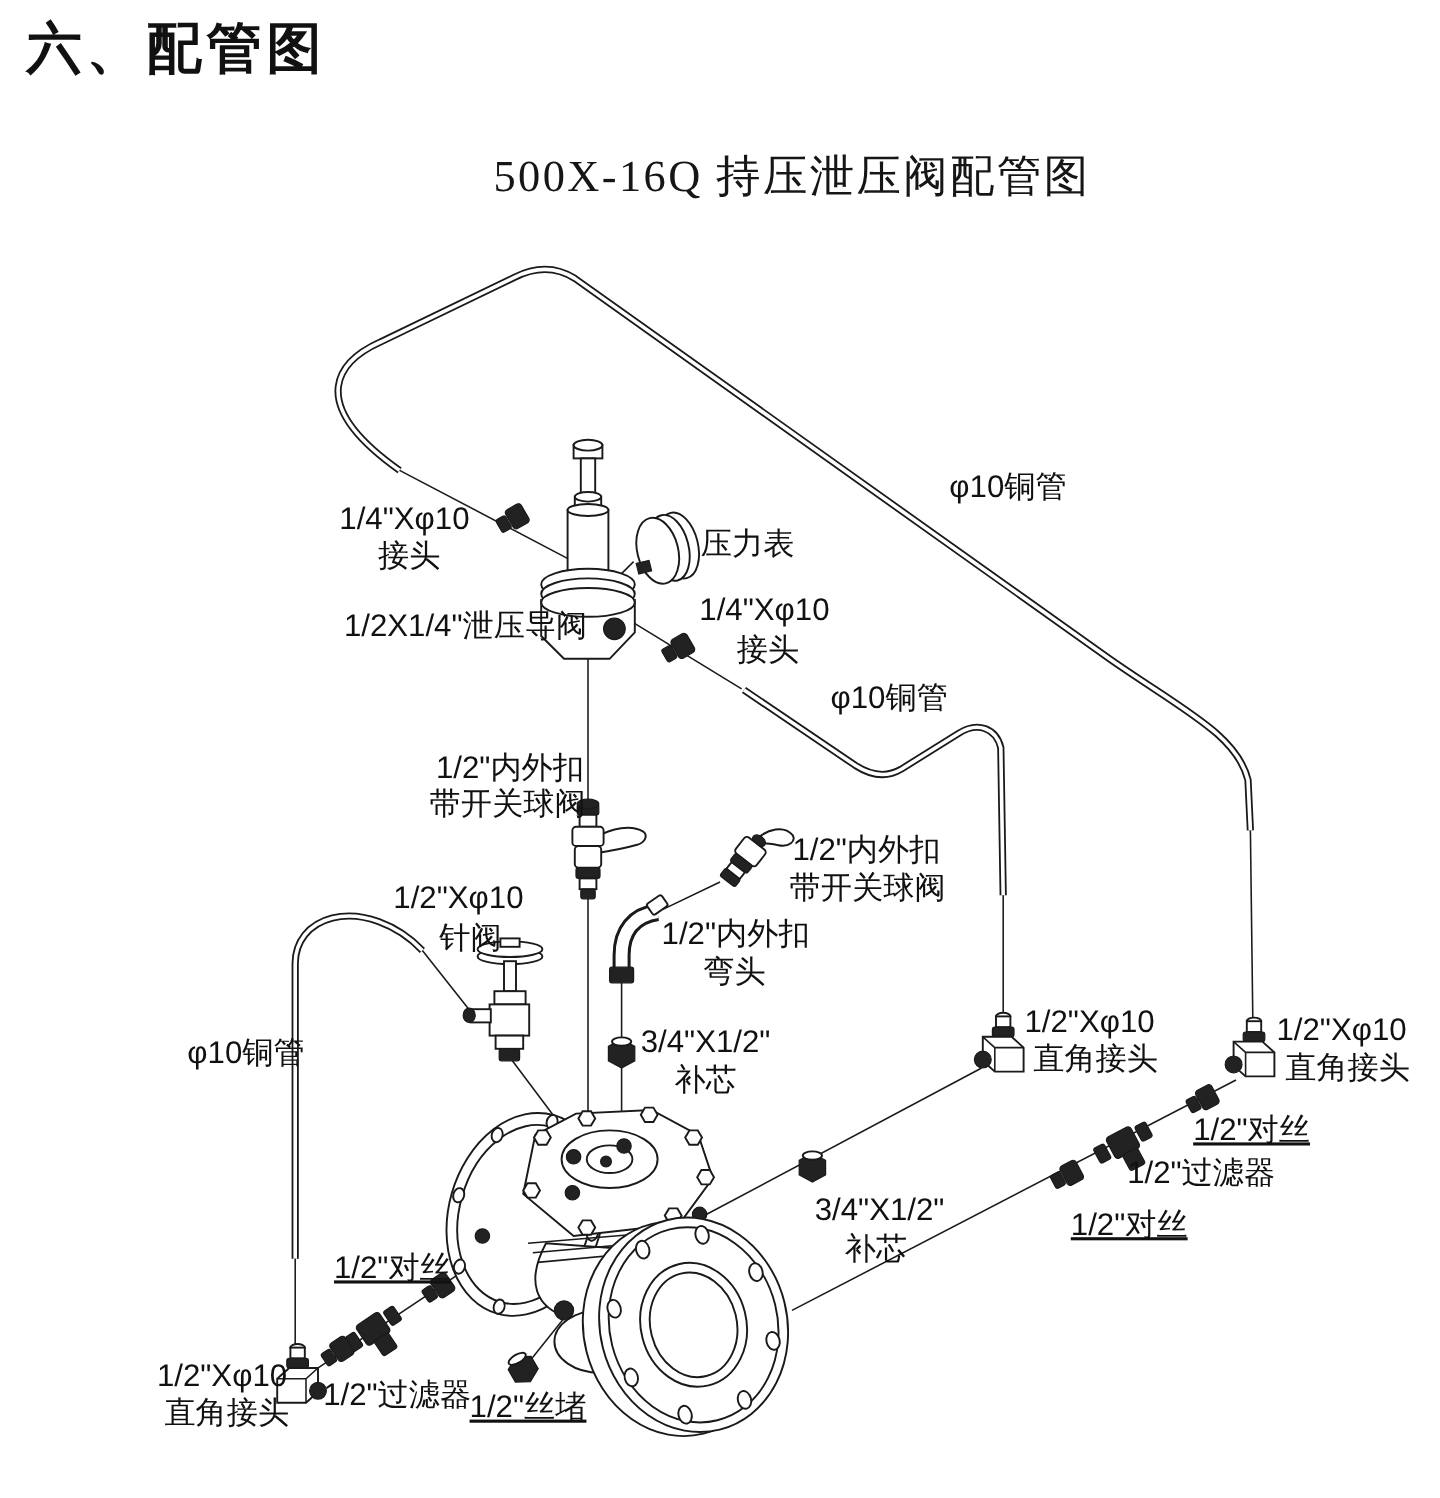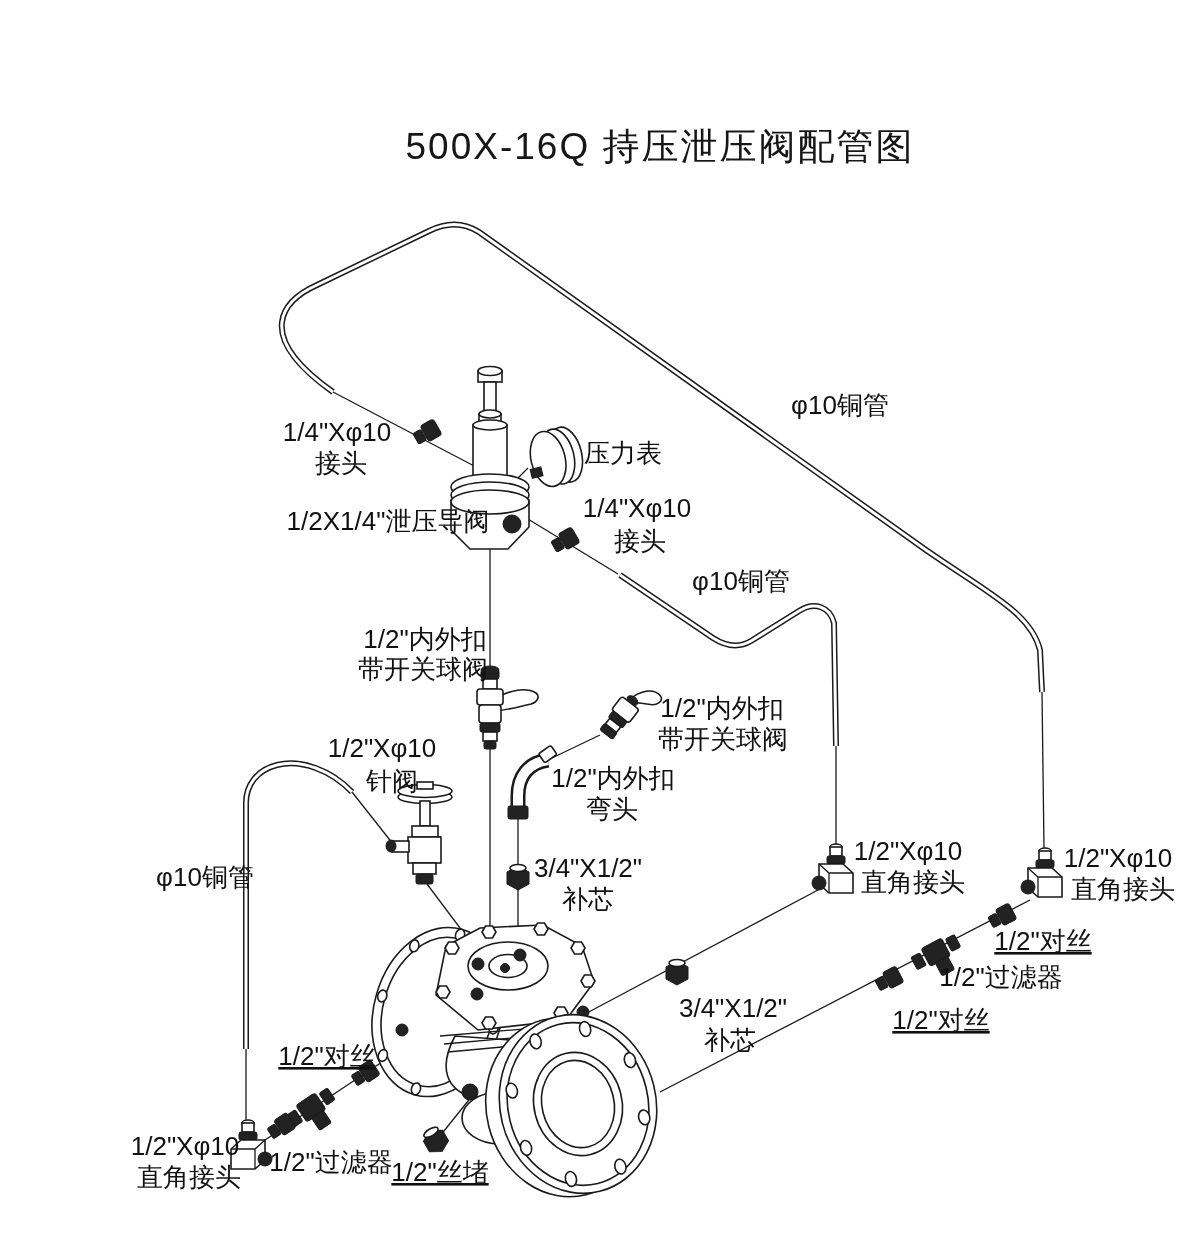--- a/index.html
+++ b/index.html
@@ -1,34 +1,35 @@
 <!DOCTYPE html>
 <html><head>
 <meta charset="utf-8">
 <style>
   html,body{margin:0;padding:0;background:#ffffff;}
   .stage{position:relative;width:1200px;height:1248px;background:#ffffff;overflow:hidden;
          font-family:"Liberation Sans","DejaVu Sans",sans-serif;color:#111;}
   .section-title{position:absolute;left:22px;top:10px;font-size:46px;font-weight:700;
                  letter-spacing:4px;color:#111;}
   .diagram-title{position:absolute;left:300px;top:122px;width:720px;text-align:center;
-                 font-size:37px;font-weight:500;letter-spacing:2px;color:#161616;}
+                 font-size:37px;font-weight:500;letter-spacing:2px;color:#161616;font-family:Liberation Serif, serif;}
   svg{position:absolute;left:0;top:0;}
   .ln{fill:none;stroke:#1a1a1a;stroke-width:1.3px;}
   .pipe-o{fill:none;stroke:#1a1a1a;stroke-width:6px;}
   .pipe-i{fill:none;stroke:#ffffff;stroke-width:3px;}
   .part{fill:#ffffff;stroke:#1a1a1a;stroke-width:1.6px;}
   .dark{fill:#222222;stroke:#1a1a1a;stroke-width:1px;}
   .lbl{font-family:"Liberation Sans","DejaVu Sans",sans-serif;font-size:26px;fill:#111;}
 </style>
 </head>
 <body>
 
 <div class="stage">
 
+  <div class="section-title">六、配管图</div>
   <div class="diagram-title">500X-16Q 持压泄压阀配管图</div>
 
   <svg width="1200" height="1248" viewBox="0 0 1200 1248">
     <defs>
       <g id="fit-sm">
         <rect x="-14" y="-6" width="9" height="12" rx="2" class="dark"></rect>
         <rect x="-4" y="-9" width="15" height="18" rx="3" class="dark"></rect>
       </g>
       <g id="fit-filter">
         <rect x="-27" y="-7" width="10" height="14" rx="2" class="dark"></rect>

